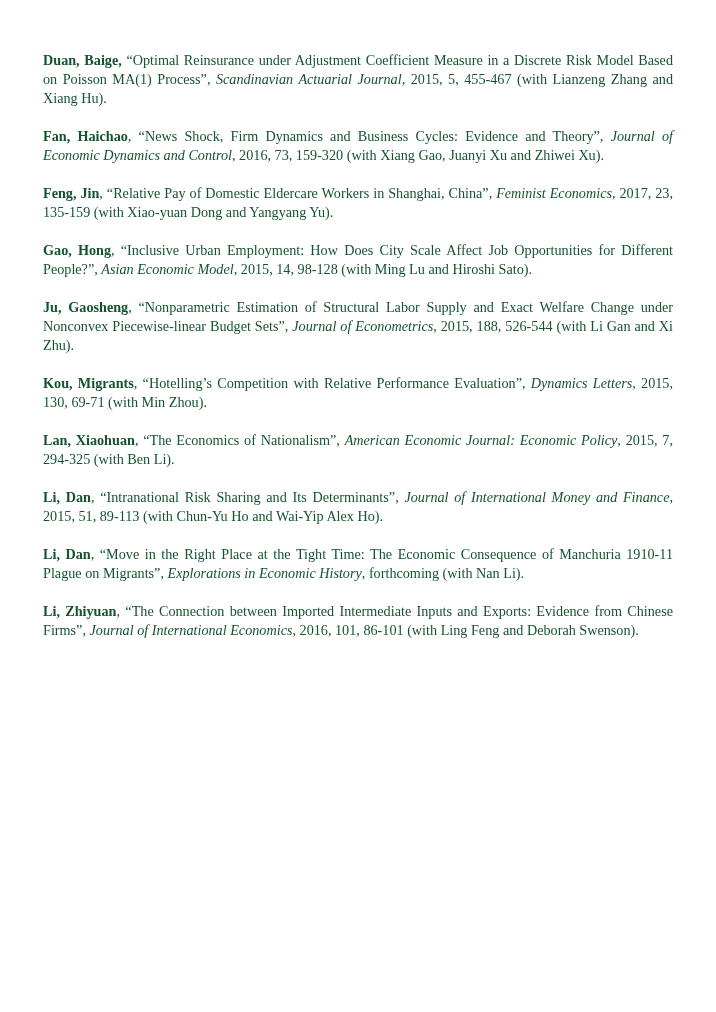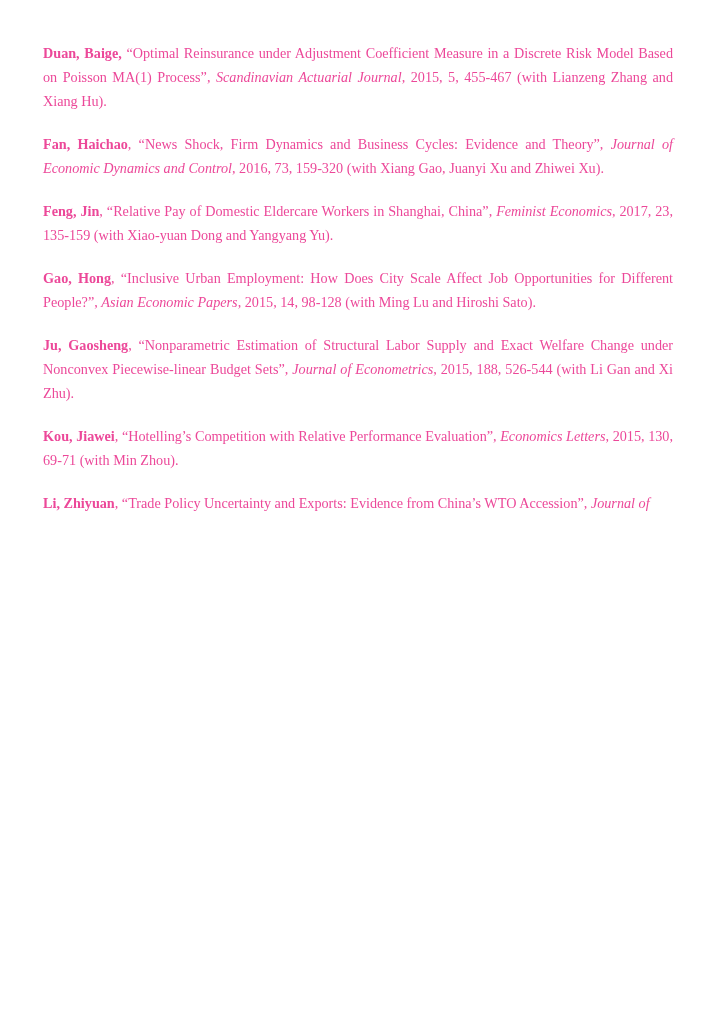--- a/index.html
+++ b/index.html
@@ -1,29 +1,32 @@
 <!DOCTYPE html>
 <html><head>
 <meta charset="utf-8">
 <style>
   html, body { margin: 0; padding: 0; background: #ffffff; }
   body { width: 716px; height: 1012px; overflow: hidden; position: relative; }
   .page {
-    position: absolute; left: 43px; top: 41px; width: 630px;
+    position: absolute; left: 43px; top: 51px; width: 630px;
     font-family: "Liberation Serif", "DejaVu Serif", serif;
-    font-size: 14.2px; line-height: 24px; color: #ec4899;
+    font-size: 14.2px; line-height: 19px; color: #14532d;
   }
   .entry { margin: 0 0 19px 0; text-align: justify; }
   .author { font-weight: bold; }
   .journal { font-style: italic; }
 </style>
 </head>
 <body>
 
 <div class="page">
   <p class="entry"><span class="author">Duan, Baige,</span><span> “Optimal Reinsurance under Adjustment Coefficient Measure in a Discrete Risk Model Based on Poisson MA(1) Process”, </span><span class="journal">Scandinavian Actuarial Journal</span><span>, 2015, 5, 455-467 (with Lianzeng Zhang and Xiang Hu).</span></p>
   <p class="entry"><span class="author">Fan, Haichao</span><span>, “News Shock, Firm Dynamics and Business Cycles: Evidence and Theory”, </span><span class="journal">Journal of Economic Dynamics and Control</span><span>, 2016, 73, 159-320 (with Xiang Gao, Juanyi Xu and Zhiwei Xu).</span></p>
   <p class="entry"><span class="author">Feng, Jin</span><span>, “Relative Pay of Domestic Eldercare Workers in Shanghai, China”, </span><span class="journal">Feminist Economics</span><span>, 2017, 23, 135-159 (with Xiao-yuan Dong and Yangyang Yu).</span></p>
-  <p class="entry"><span class="author">Gao, Hong</span><span>, “Inclusive Urban Employment: How Does City Scale Affect Job Opportunities for Different People?”, </span><span class="journal">Asian Economic Papers</span><span>, 2015, 14, 98-128 (with Ming Lu and Hiroshi Sato).</span></p>
+  <p class="entry"><span class="author">Gao, Hong</span><span>, “Inclusive Urban Employment: How Does City Scale Affect Job Opportunities for Different People?”, </span><span class="journal">Asian Economic Model</span><span>, 2015, 14, 98-128 (with Ming Lu and Hiroshi Sato).</span></p>
   <p class="entry"><span class="author">Ju, Gaosheng</span><span>, “Nonparametric Estimation of Structural Labor Supply and Exact Welfare Change under Nonconvex Piecewise-linear Budget Sets”, </span><span class="journal">Journal of Econometrics</span><span>, 2015, 188, 526-544 (with Li Gan and Xi Zhu).</span></p>
-  <p class="entry"><span class="author">Kou, Jiawei</span><span>, “Hotelling’s Competition with Relative Performance Evaluation”, </span><span class="journal">Economics Letters</span><span>, 2015, 130, 69-71 (with Min Zhou).</span></p>
-  <p class="entry"><span class="author">Li, Zhiyuan</span><span>, “Trade Policy Uncertainty and Exports: Evidence from China’s WTO Accession”, </span><span class="journal">Journal of</span><span></span></p>
+  <p class="entry"><span class="author">Kou, Migrants</span><span>, “Hotelling’s Competition with Relative Performance Evaluation”, </span><span class="journal">Dynamics Letters</span><span>, 2015, 130, 69-71 (with Min Zhou).</span></p>
+  <p class="entry"><span class="author">Lan, Xiaohuan</span><span>, “The Economics of Nationalism”, </span><span class="journal">American Economic Journal: Economic Policy</span><span>, 2015, 7, 294-325 (with Ben Li).</span></p>
+  <p class="entry"><span class="author">Li, Dan</span><span>, “Intranational Risk Sharing and Its Determinants”, </span><span class="journal">Journal of International Money and Finance</span><span>, 2015, 51, 89-113 (with Chun-Yu Ho and Wai-Yip Alex Ho).</span></p>
+  <p class="entry"><span class="author">Li, Dan</span><span>, “Move in the Right Place at the Tight Time: The Economic Consequence of Manchuria 1910-11 Plague on Migrants”, </span><span class="journal">Explorations in Economic History</span><span>, forthcoming (with Nan Li).</span></p>
+  <p class="entry"><span class="author">Li, Zhiyuan</span><span>, “The Connection between Imported Intermediate Inputs and Exports: Evidence from Chinese Firms”, </span><span class="journal">Journal of International Economics</span><span>, 2016, 101, 86-101 (with Ling Feng and Deborah Swenson).</span></p>
 </div>
 
 </body></html>

